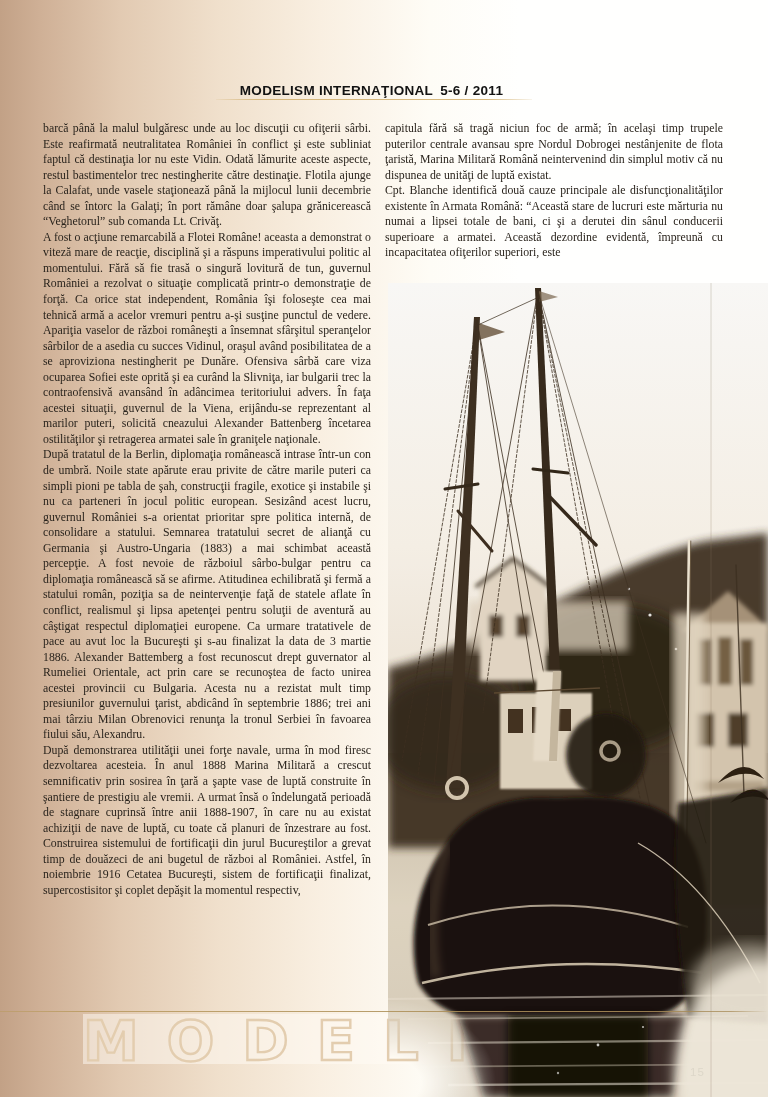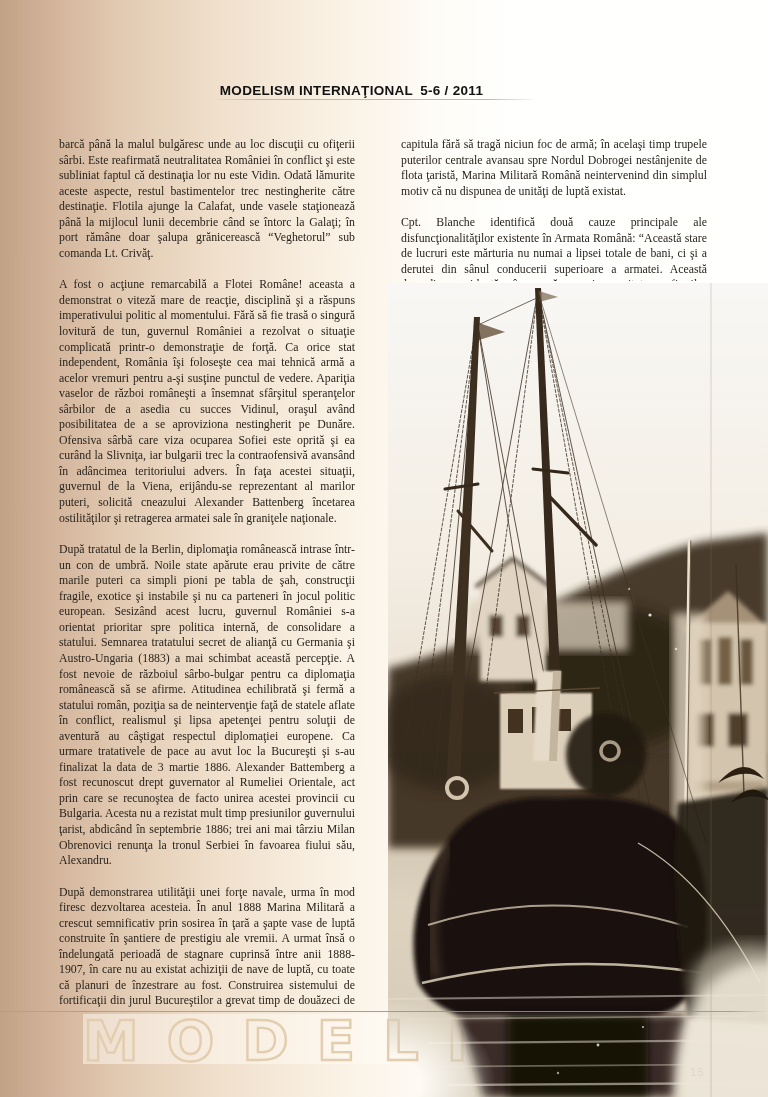--- a/index.html
+++ b/index.html
@@ -4,33 +4,33 @@
 <style>
   html,body{margin:0;padding:0;}
   .page{
     position:relative; width:768px; height:1097px; overflow:hidden;
     background:linear-gradient(90deg,#c2a186 0px,#cfb096 40px,#e2cab2 120px,#f0e0cc 220px,#f9efe1 320px,#fefcf6 430px,#fffffe 520px,#fffffe 768px);
     font-family:"Liberation Serif", serif;
   }
   .header-title{
     position:absolute; top:83px; left:0; width:703px; text-align:center;
     font-family:"Liberation Sans", sans-serif; font-weight:700;
-    font-size:13.5px; letter-spacing:.3px; color:#121212; white-space:nowrap;
+    font-size:13.5px; letter-spacing:.3px; color:#121212; white-space:nowrap;padding-left:20px;
   }
   .header-title .issue{margin-left:7px; font-weight:700;}
   .header-rule{
     position:absolute; top:99px; left:216px; width:316px; height:1px;
     background:linear-gradient(90deg,rgba(214,183,124,.15),#d6b77c 40px,#d6b77c 270px,rgba(214,183,124,.15));
   }
   .col{
     position:absolute; top:121px; text-align:justify;
     font-size:11.8px; line-height:15.55px; color:#2a241d; overflow:hidden;
     text-justify:inter-word;
   }
-  .col p{margin:16px; padding:0;}
+  .col p{margin:0; padding:0;}
   .col-left{left:43px; width:328px; height:890px;}
   .col-right{left:385px; width:338px; height:160px;}
   .photo-wrap{
     position:absolute; left:388px; top:283px; width:380px; height:814px; z-index:2;
     -webkit-mask-image:radial-gradient(ellipse 150px 115px at 0px 800px, rgba(0,0,0,0) 0%, rgba(0,0,0,0) 22%, #000 72%);
     mask-image:radial-gradient(ellipse 150px 115px at 0px 800px, rgba(0,0,0,0) 0%, rgba(0,0,0,0) 22%, #000 72%);
   }
   .photo-wrap svg{display:block;}
   .watermark-strip{
     position:absolute; left:83px; top:1014px; width:640px; height:50px; z-index:1;

